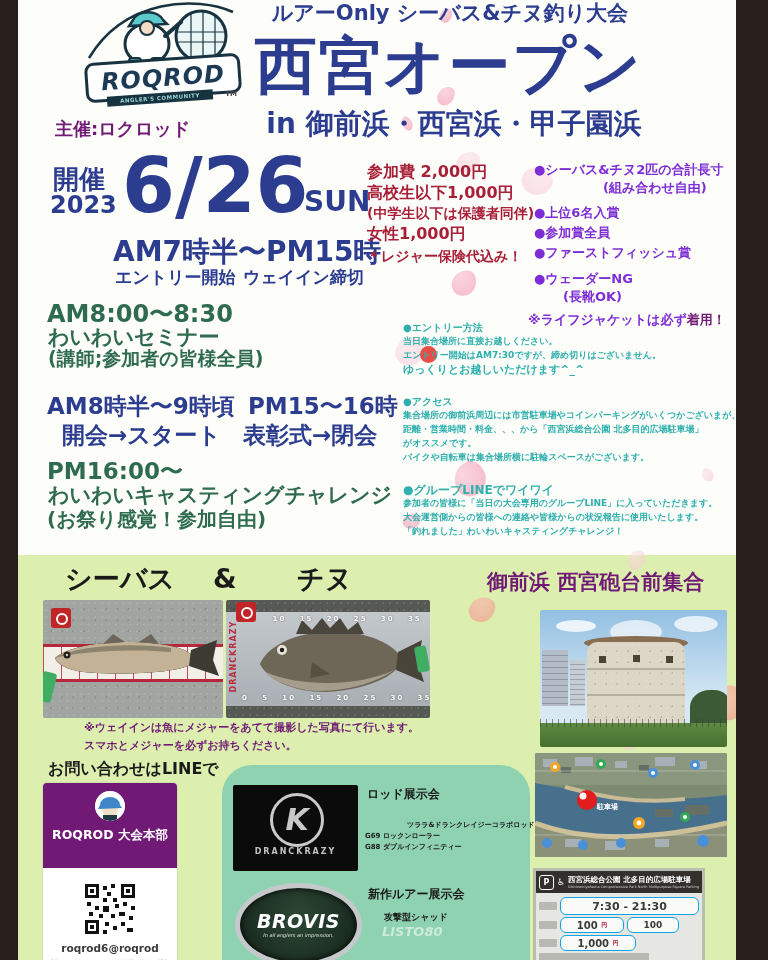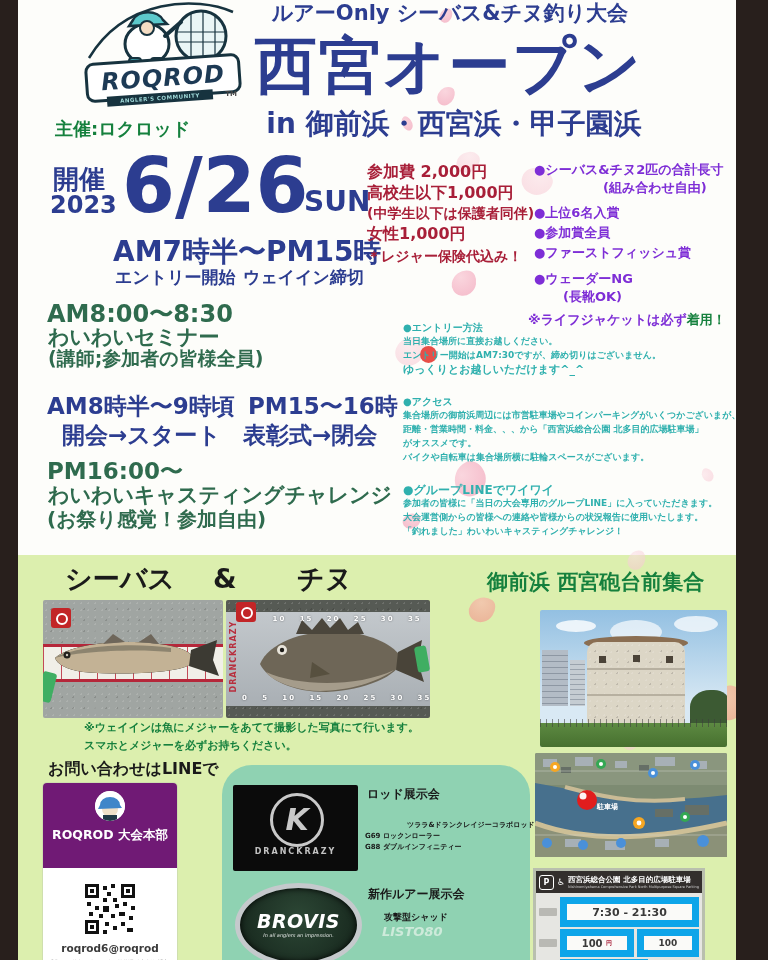--- a/index.html
+++ b/index.html
@@ -2,21 +2,21 @@
 <html><head>
 <meta charset="utf-8">
 <style>
   html,body{margin:0;padding:0;background:#281f1c;}
   .canvas{position:relative;width:768px;height:960px;background:#281f1c;overflow:hidden;
           font-family:"DejaVu Sans","Liberation Sans",sans-serif;}
   .poster{position:absolute;left:18px;top:0;width:718px;height:960px;background:#fdfdfa;overflow:hidden;}
   .green-area{position:absolute;left:0;top:555px;width:718px;height:405px;background:#dcefae;}
   .t{position:absolute;white-space:nowrap;font-weight:700;line-height:1.15;}
   .navy{color:#2c3d90}.green{color:#2f6b4e}.teal{color:#2fb0ae}.maroon{color:#a81f38}
-  .purple{color:#7e2ed6}.red{color:#15803d}.black{color:#1a1a1a}
+  .purple{color:#7e2ed6}.red{color:#701a75}.black{color:#1a1a1a}
   .center{text-align:center;}
   .petal{position:absolute;display:block;background:radial-gradient(circle at 32% 30%,#f9cbd6,#f2a6bb);
          border-radius:62% 38% 55% 45%/58% 47% 53% 42%;opacity:.78;}
   .petal.pale{background:radial-gradient(circle at 32% 30%,#fbdde4,#f6c3cf);opacity:.55;}
   .petal.salmon{background:radial-gradient(circle at 32% 30%,#f6c0ae,#eda28f);opacity:.8;}
   .petal.dot{background:#e6453e;border-radius:50%;opacity:.95;}
   .photo{position:absolute;overflow:hidden;border-radius:2px;}
   .speckle{background-image:radial-gradient(#ffffff22 1px,transparent 1px),radial-gradient(#00000022 1px,transparent 1px);
            background-size:7px 7px,11px 11px;background-position:0 0,3px 4px;}
   .logo-banner{position:absolute;left:0;top:62px;width:150px;height:34px;background:#fff;border:3px solid #17333f;
@@ -50,21 +50,21 @@
   .sign-head{height:22px;background:#332f2d;display:flex;align-items:center;gap:3px;padding:0 3px;overflow:hidden;}
   .sign-p{width:13px;height:13px;border:1px solid #fff;border-radius:3px;color:#fff;font-size:8px;font-weight:700;
           display:flex;align-items:center;justify-content:center;flex:none;}
   .sign-wc{color:#fff;font-size:9px;flex:none;}
   .sign-titles{overflow:hidden;}
   .sign-title{color:#fff;font-size:7.5px;font-weight:700;white-space:nowrap;}
   .sign-title-en{color:#cfcfcf;font-size:3.5px;white-space:nowrap;}
   .sign-body{background:#e6e6e2;padding:2px 3px;}
   .sign-row{display:flex;align-items:center;gap:3px;margin-top:2px;}
   .blur-label{width:18px;height:8px;background:#b9b9b4;border-radius:1px;flex:none;}
-  .sign-box{background:#fafaf8;border:7px solid #0ea5e9;border-radius:0;display:flex;align-items:center;
+  .sign-box{background:#fafaf8;border:1px solid #0ea5e9;border-radius:6px;display:flex;align-items:center;
             justify-content:center;color:#3a3a3a;font-weight:700;}
   .ruler-nums{position:absolute;color:#fff;font-size:7px;font-weight:700;white-space:pre;
               text-shadow:0 0 2px #00000088;letter-spacing:2px;}
   .badge13{position:absolute;width:20px;height:20px;background:#c22527;border-radius:3px;}
   .badge13::after{content:"";position:absolute;left:5px;top:5px;width:8px;height:8px;border:2px solid #fff;border-radius:50%;}
   .tag-green{position:absolute;background:#3fae62;border-radius:3px;}
 </style>
 </head>
 <body>
 

